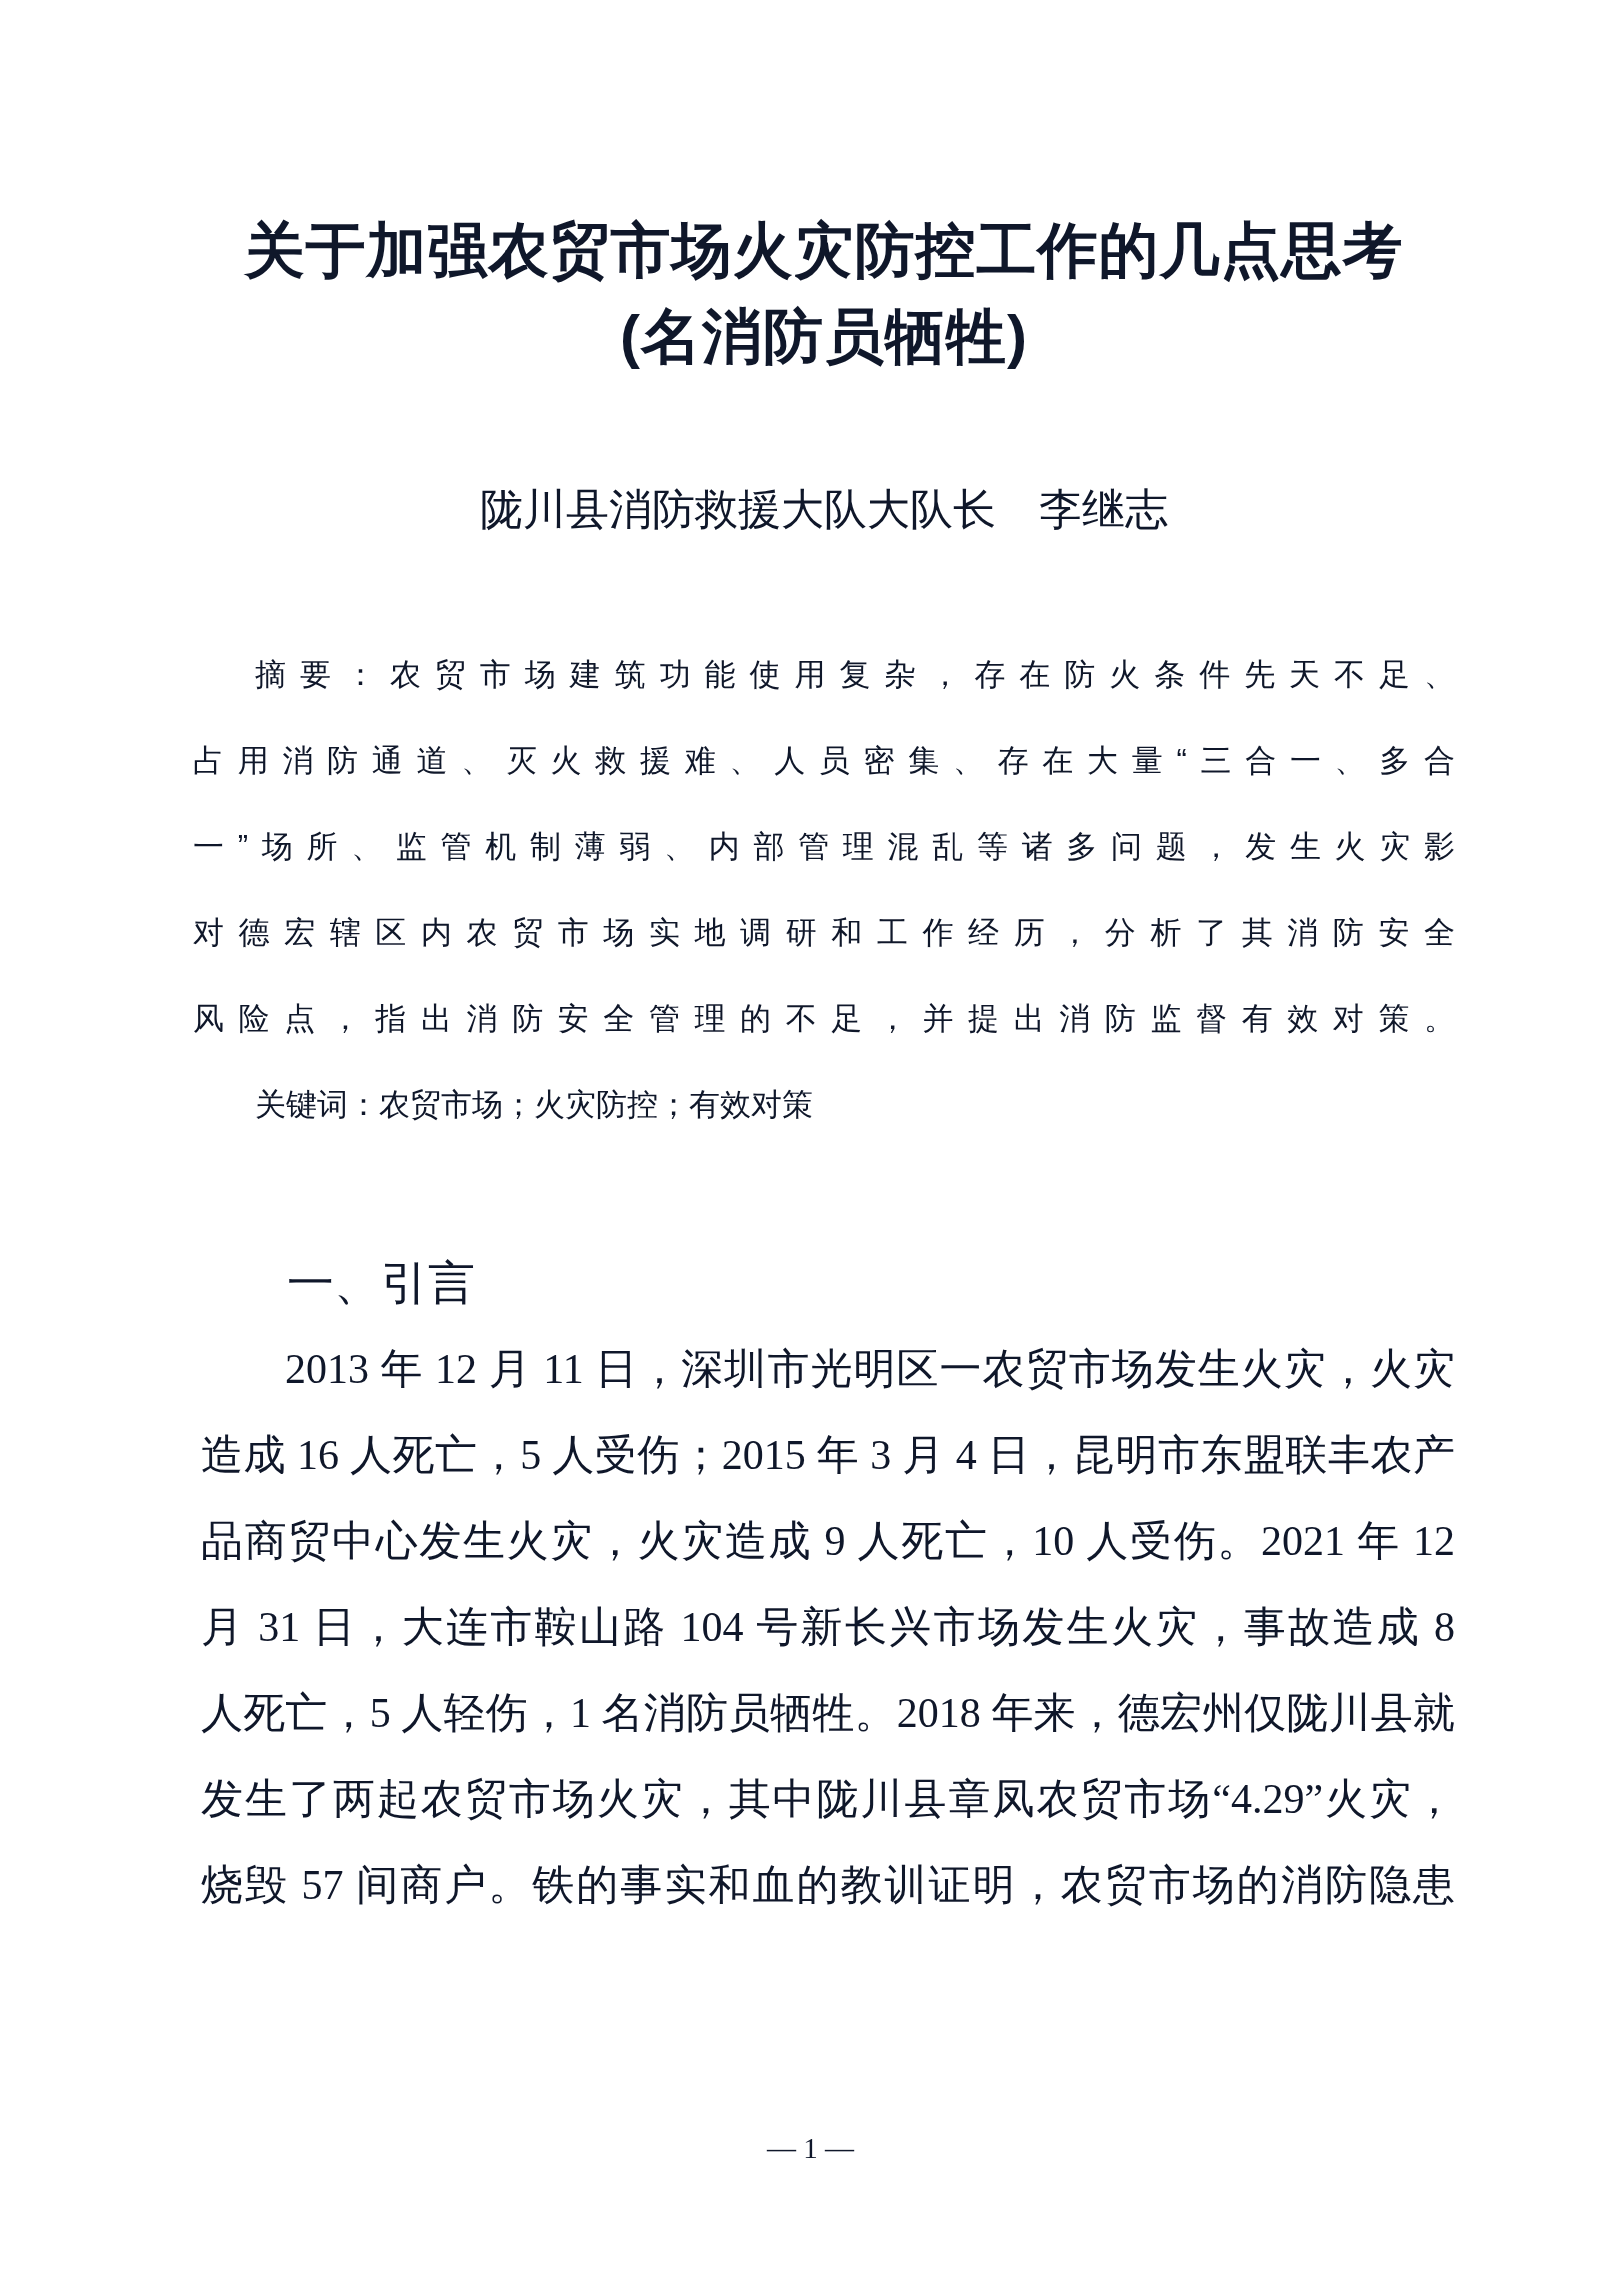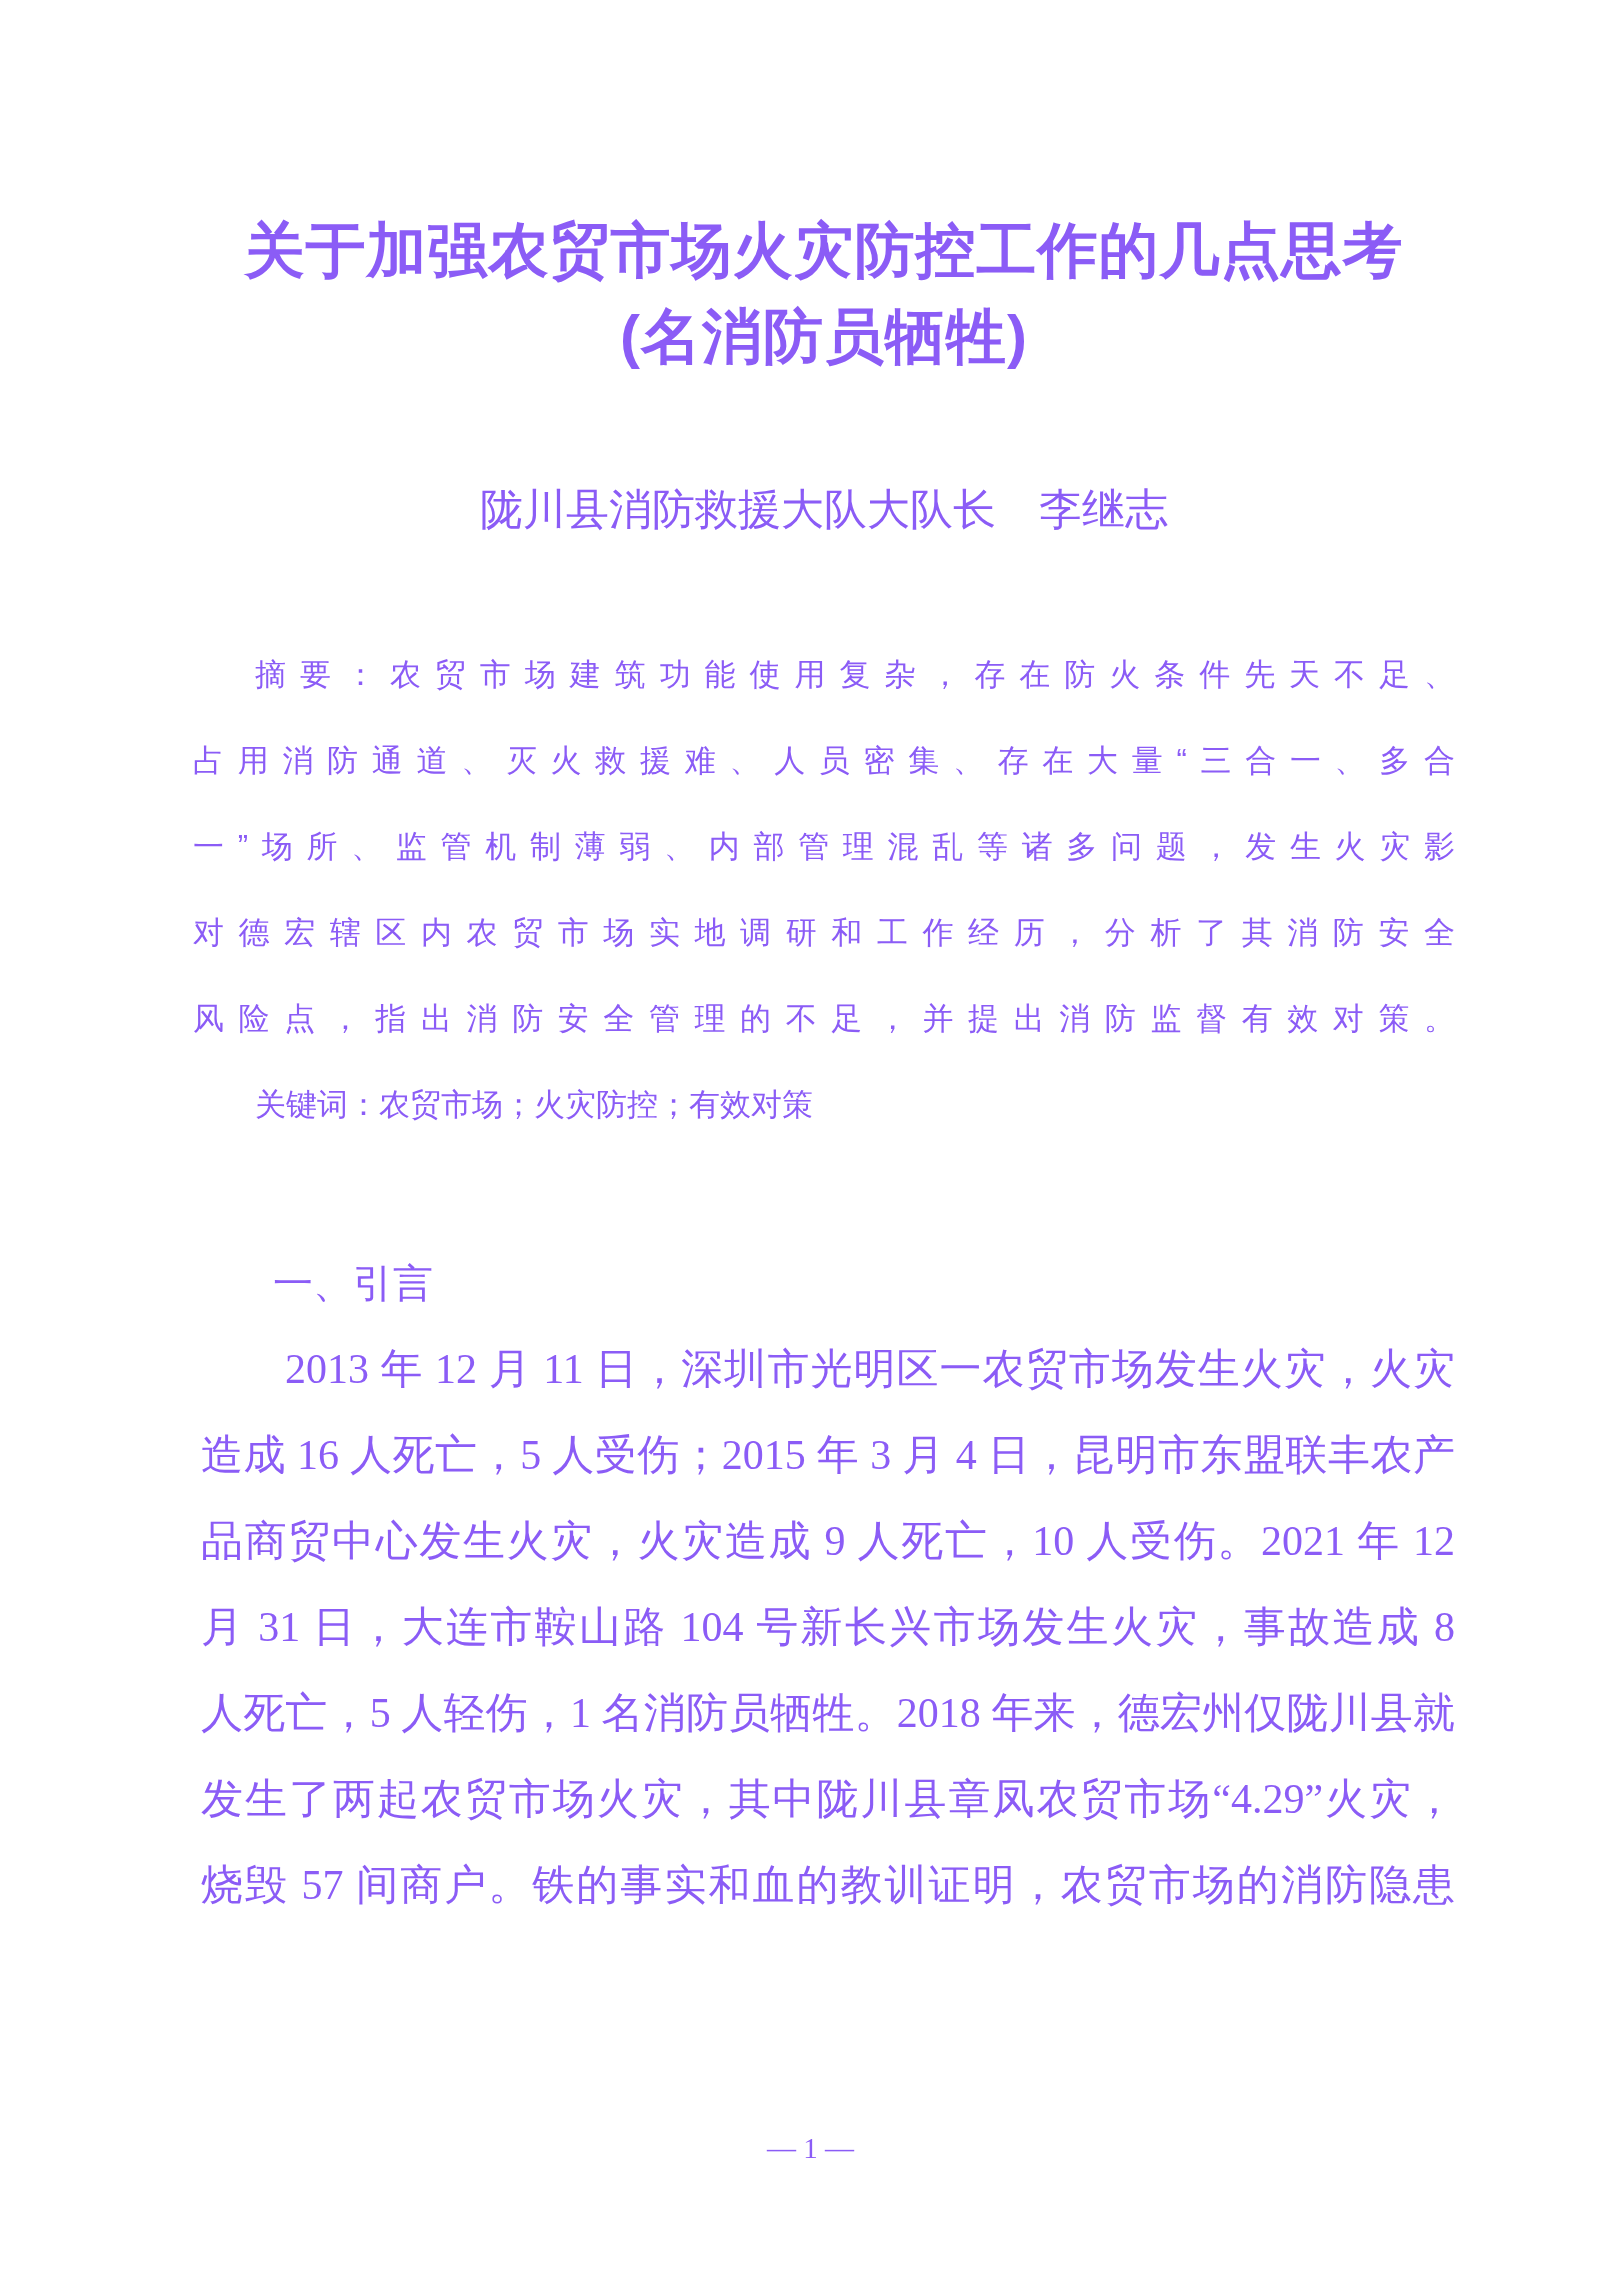--- a/index.html
+++ b/index.html
@@ -1,21 +1,21 @@
 <!DOCTYPE html>
 <html><head>
 <meta charset="utf-8">
 <style>
   html, body { margin: 0; padding: 0; background: #e8e8e8; }
   .page {
     width: 1621px;
     height: 2293px;
     margin: 0 auto;
     background: #ffffff;
-    color: #8b5cf6;
+    color: #0f172a;
     position: relative;
     box-sizing: border-box;
     padding: 208px 166px 0 193px;
     overflow: hidden;
   }
   .page * { margin: 0; padding: 0; }
 
   .title-block {
     text-align: center;
     font-family: "Liberation Sans", sans-serif;
@@ -42,21 +42,21 @@
     font-weight: normal;
   }
   .j {
     text-align: justify;
     text-align-last: justify;
   }
   .ind { text-indent: 2em; }
   .heading {
     margin-top: 92px;
     font-family: "Liberation Sans", sans-serif;
-    font-size: 40px;
+    font-size: 47px;
     line-height: 86px;
     font-weight: normal;
   }
   .body-section {
     font-family: "Liberation Serif", serif;
   }
   .body-section .line { font-size: 42px; margin-left: 8px; }
   .page-footer {
     position: absolute;
     left: 0;

